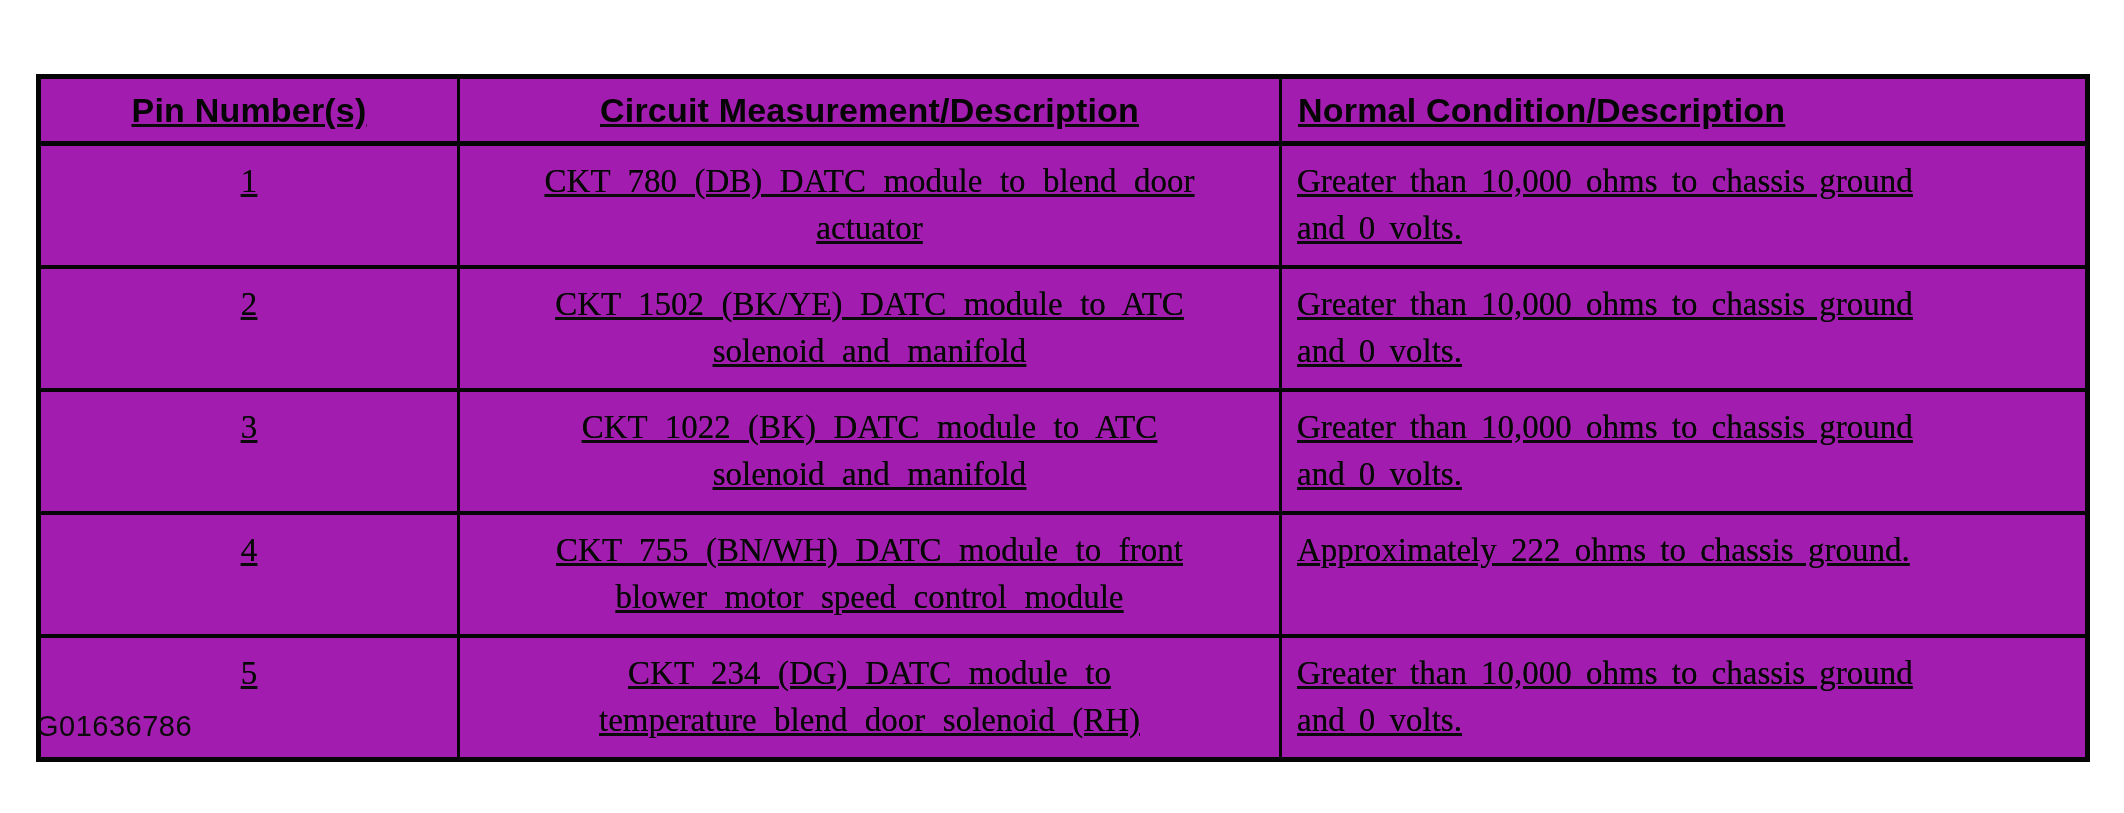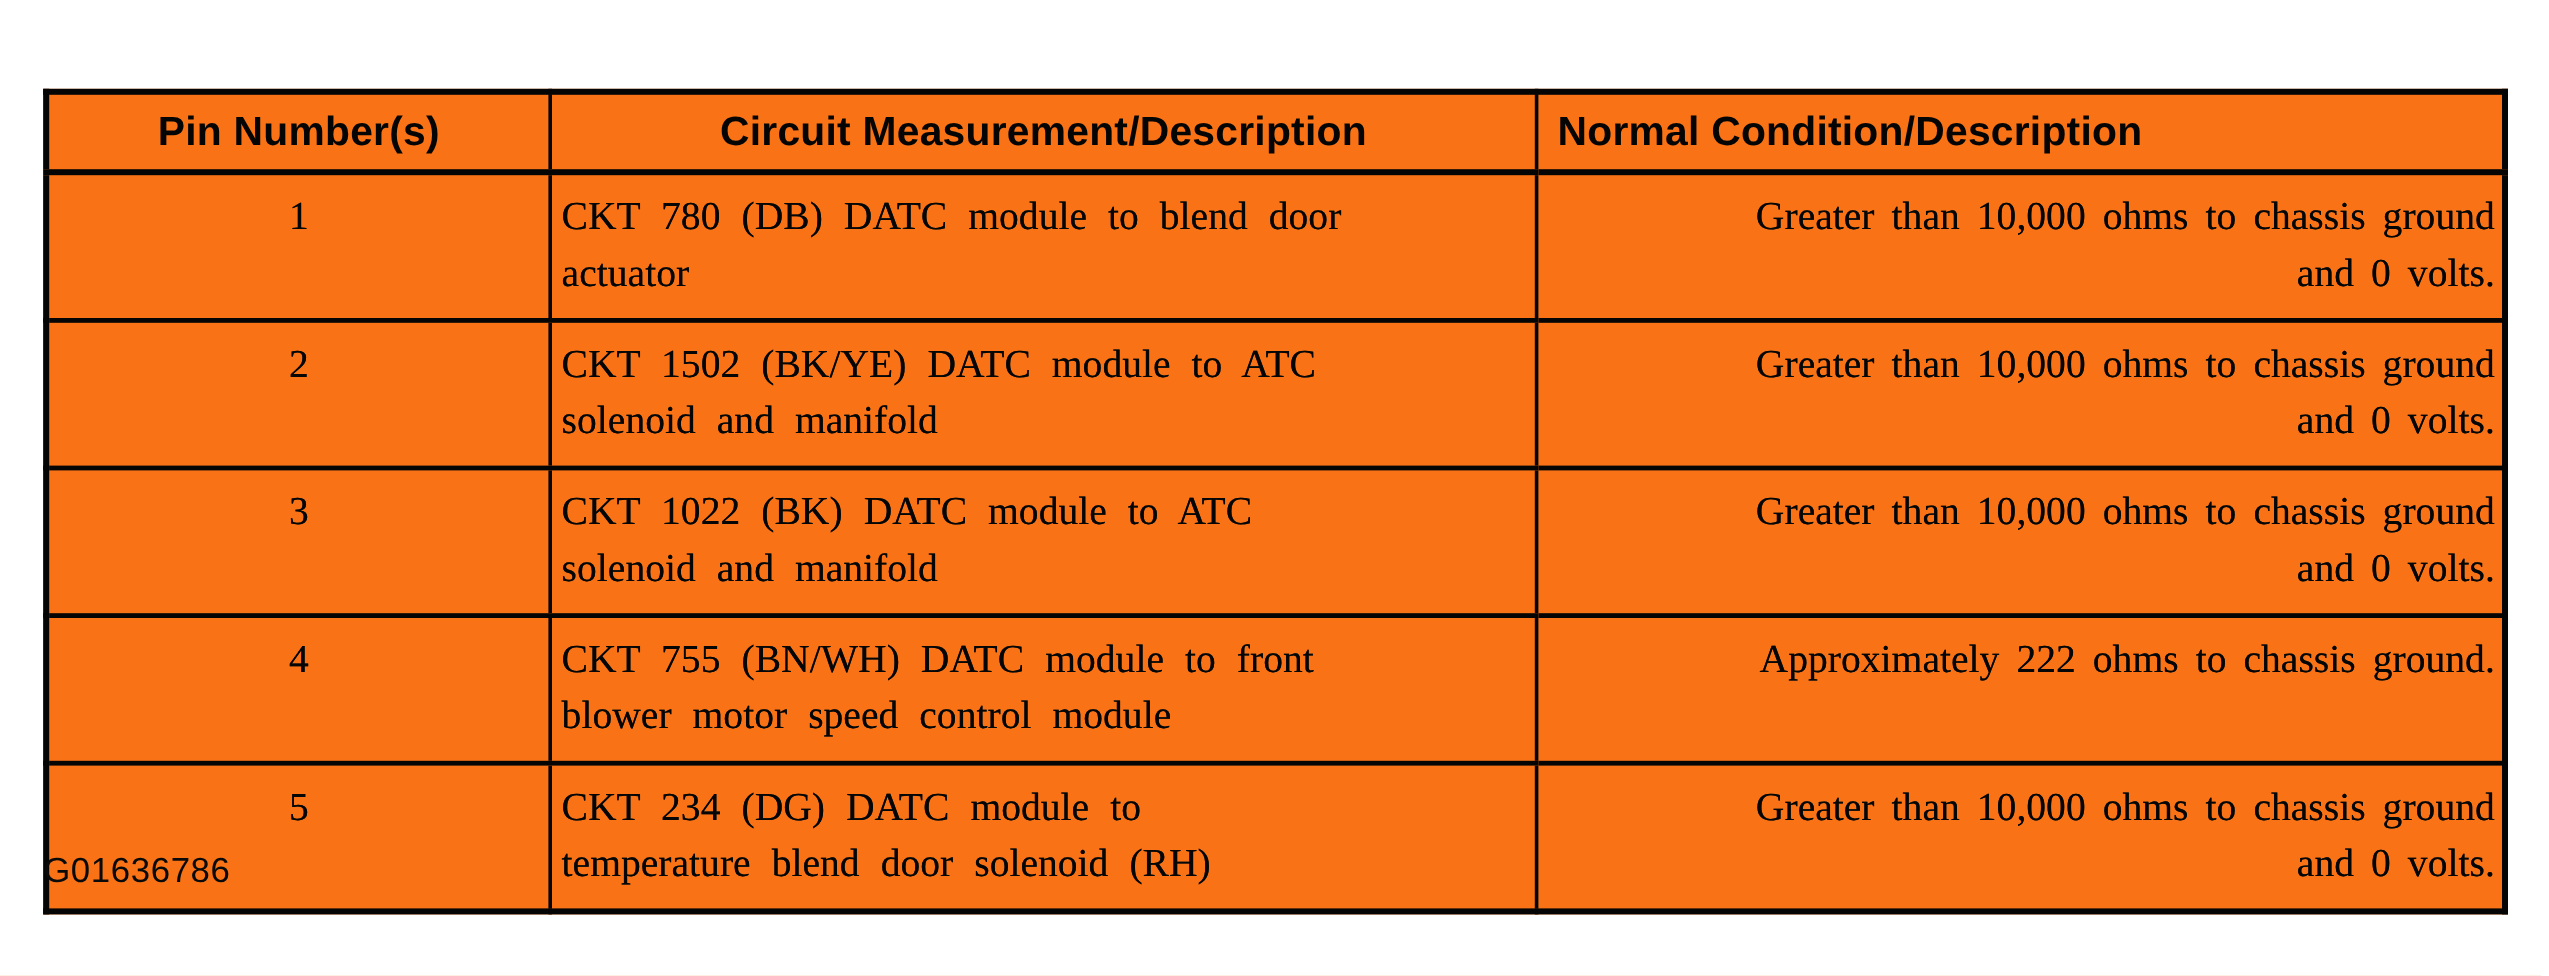--- a/index.html
+++ b/index.html
@@ -15,21 +15,22 @@
     overflow: hidden;
     color: #0a0a0a;
   }
   table.pin-table {
     position: absolute;
     left: 36px;
     top: 74px;
     width: 2049px;
     table-layout: fixed;
     border-collapse: collapse;
-    background: #f97316;
+    background: #a21caf;
+    text-decoration: underline;
   }
   table.pin-table, table.pin-table th, table.pin-table td {
     border: 3px solid #050505;
   }
   table.pin-table {
     border-width: 5px;
   }
   table.pin-table th {
     border-bottom-width: 5px;
   }
@@ -57,27 +58,27 @@
     line-height: 47px;
     vertical-align: top;
     padding-top: 12px;
     color: #060606;
     text-shadow: 0 0 0.5px #222;
   }
   td.pin {
     text-align: center;
   }
   td.desc {
-    text-align: left;
+    text-align: center;
     word-spacing: 0.28em;
     padding-left: 8px;
     padding-right: 8px;
   }
   td.cond {
-    text-align: right;
+    text-align: left;
     padding-left: 15px;
     padding-right: 6px;
     word-spacing: 0.18em;
   }
   .figure-id {
     position: absolute;
     left: 36px;
     top: 710px;
     font-family: "Liberation Sans", "DejaVu Sans", sans-serif;
     font-size: 29px;

